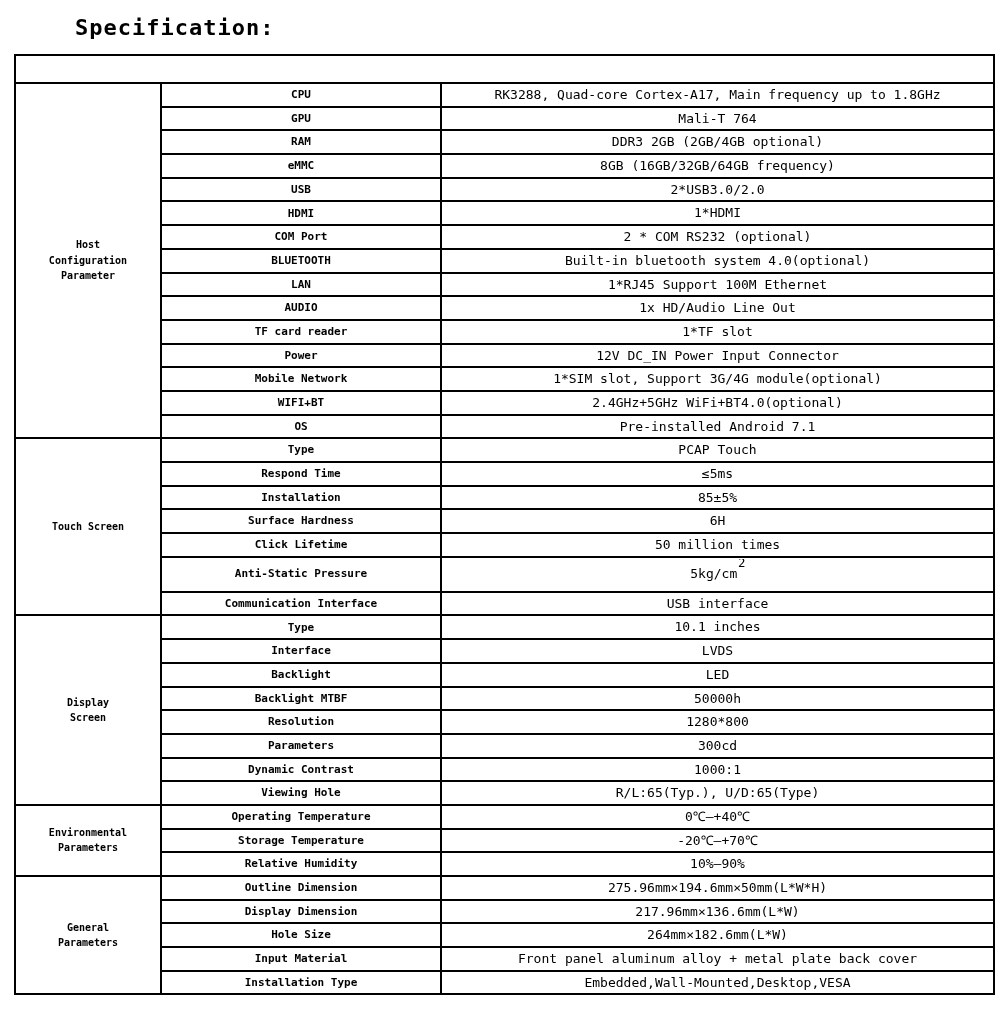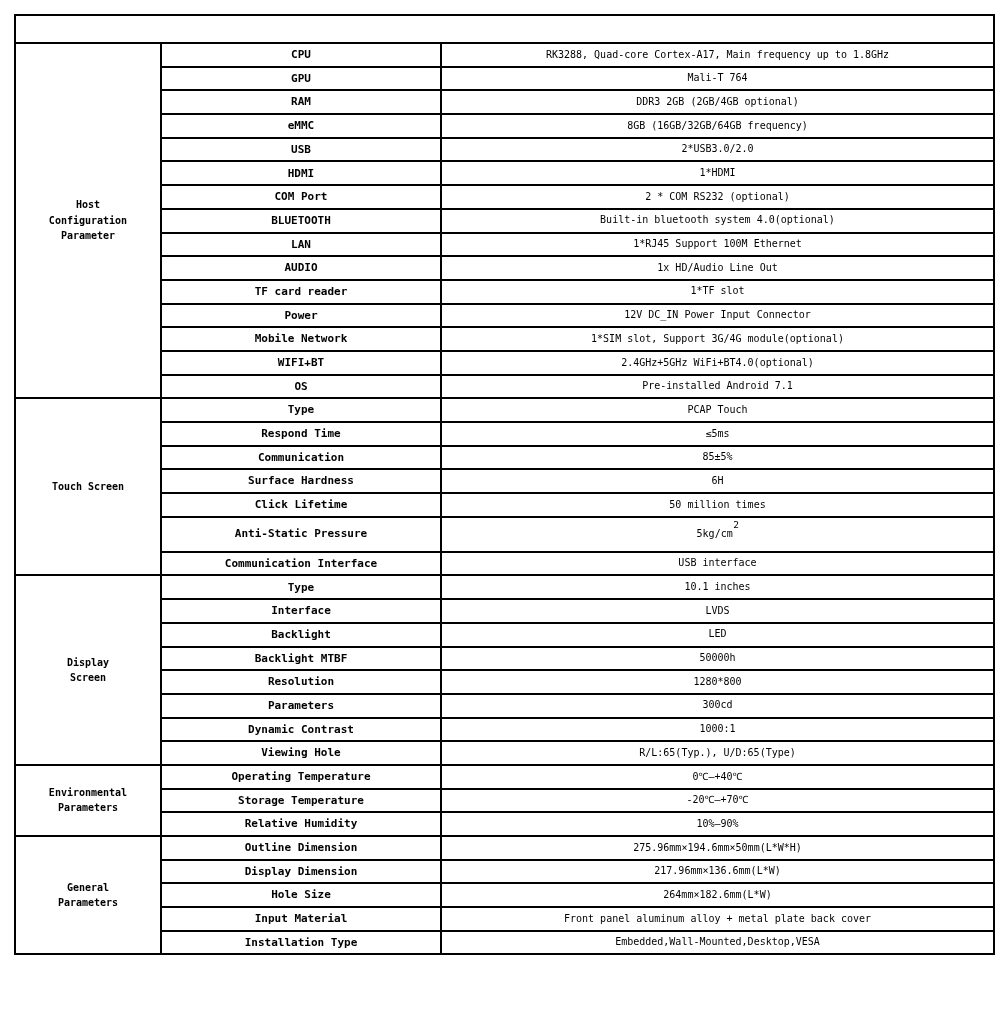--- a/index.html
+++ b/index.html
@@ -46,40 +46,41 @@
     white-space: pre-line;
     line-height: 1.55;
   }
   td.param {
     font-size: 11px;
     font-weight: bold;
     height: 21.7px;
     line-height: 1.05;
   }
   td.val {
-    font-size: 10px;
+    font-size: 13px;
     font-weight: normal;
     line-height: 1.05;
   }
   tr.tall td.param, tr.tall td.val {
     height: 33px;
     border-radius: 12px;
   }
   td.val sup {
     font-size: 0.95em;
     line-height: 0;
     position: relative;
     top: -0.5em;
     left: 0.05em;
   }
 </style>
 </head>
 <body>
 
 <div class="page">
+  <div class="title">Specification:</div>
 
   <table class="spec">
     <colgroup>
       <col style="width:146px">
       <col style="width:280px">
       <col style="width:553px">
     </colgroup>
     <tbody>
       <tr>
         <td class="header-cell" colspan="3"></td>
@@ -150,21 +151,21 @@
         <tr>
           <td rowspan="7" class="cat">Touch Screen</td>
           <td class="param">Type</td>
           <td class="val">PCAP Touch</td>
         </tr>
         <tr>
           <td class="param">Respond Time</td>
           <td class="val">≤5ms</td>
         </tr>
         <tr>
-          <td class="param">Communication</td>
+          <td class="param">Installation</td>
           <td class="val">85±5%</td>
         </tr>
         <tr>
           <td class="param">Surface Hardness</td>
           <td class="val">6H</td>
         </tr>
         <tr>
           <td class="param">Click Lifetime</td>
           <td class="val">50 million times</td>
         </tr>

